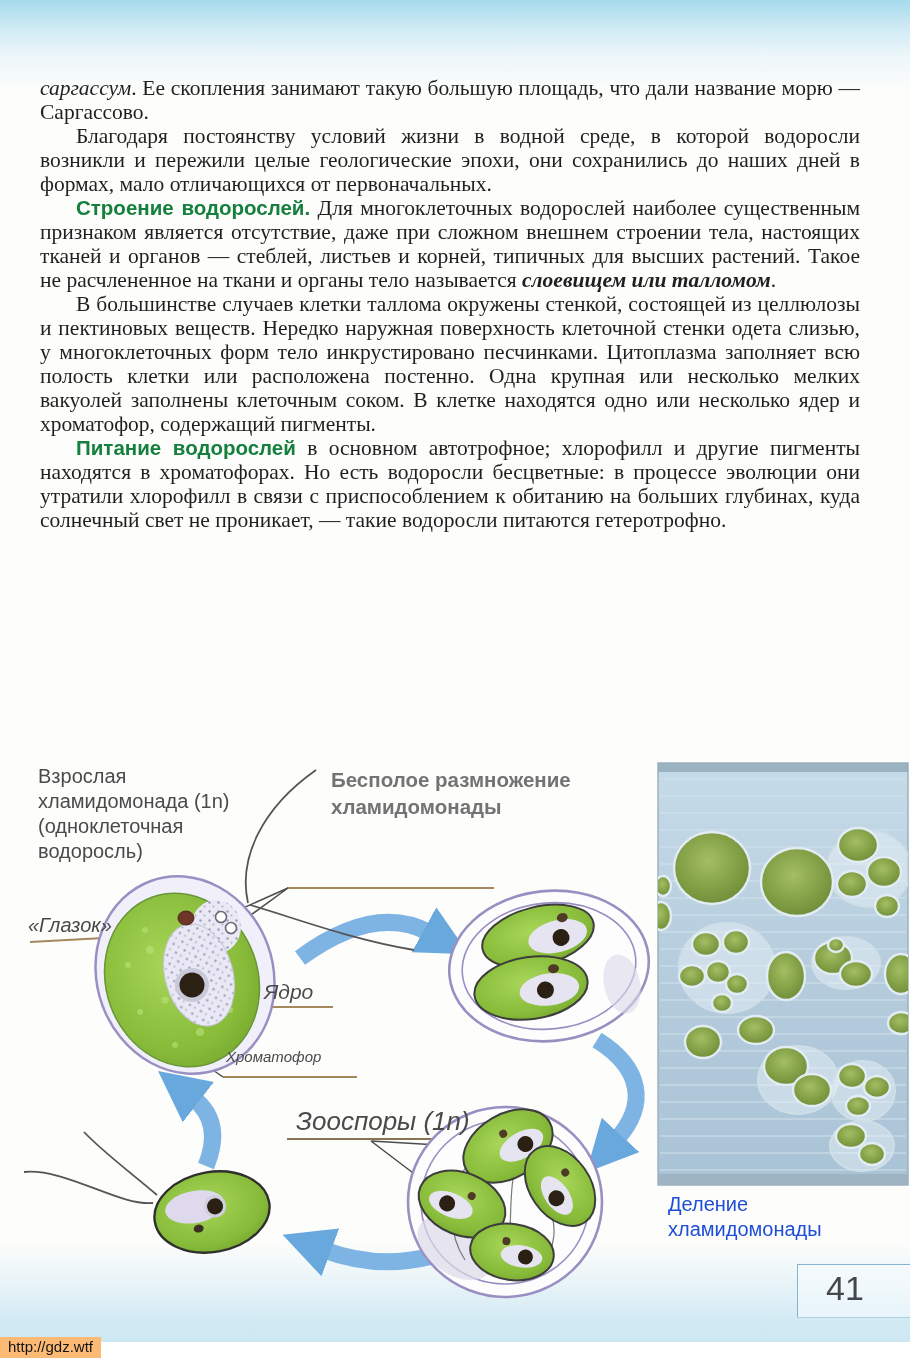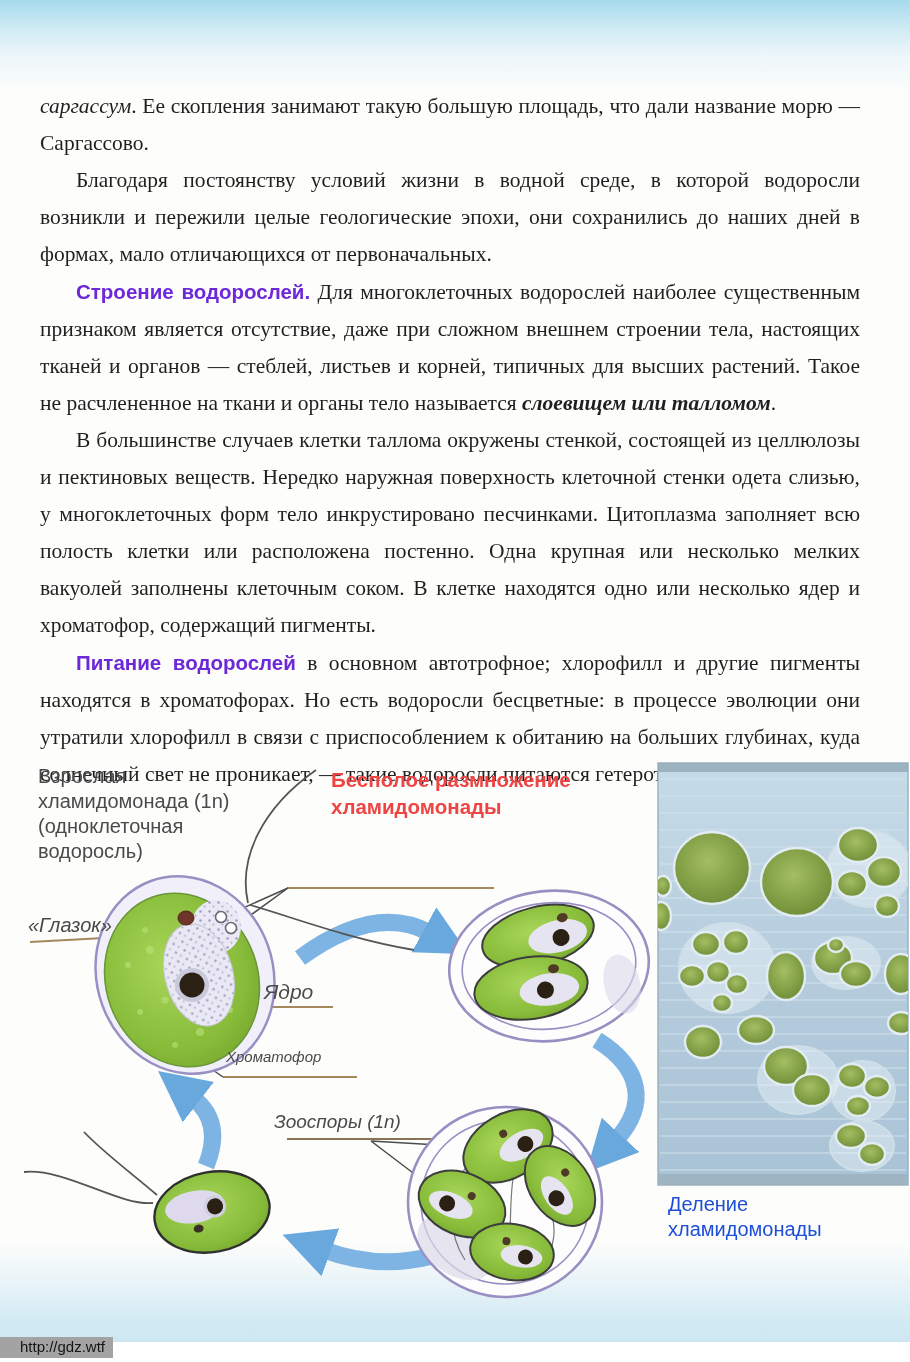--- a/index.html
+++ b/index.html
@@ -4,49 +4,49 @@
 <style>
   html,body{margin:0;padding:0;background:#888;}
   .page{position:relative;width:910px;height:1362px;background:#fdfdfb;overflow:hidden;
         font-family:"Liberation Serif",serif;}
   .band-top{position:absolute;left:0;top:0;width:910px;height:92px;
         background:linear-gradient(180deg,#a6daec 0%,#cfeaf4 30%,#eef7fa 62%,#fdfdfb 100%);}
   .band-bottom{position:absolute;left:0;top:1242px;width:910px;height:100px;
         background:linear-gradient(180deg,rgba(211,234,244,0) 0%,rgba(211,234,244,.55) 45%,#d2eaf4 80%,#cde7f2 100%);}
   .band-white-foot{position:absolute;left:0;top:1342px;width:910px;height:20px;background:#ffffff;}
 
-  .article{position:absolute;left:40px;top:88px;width:820px;color:#1f1f1f;
-        font-size:21.5px;line-height:37px;text-align:justify;}
+  .article{position:absolute;left:40px;top:76px;width:820px;color:#1f1f1f;
+        font-size:21.5px;line-height:24px;text-align:justify;}
   .article p{margin:0;}
   .article p.ind{text-indent:36px;}
   .s-n{}
   .s-i{font-style:italic;}
-  .s-b{font-family:"Liberation Sans",sans-serif;font-weight:700;font-size:20.5px;color:#6d28d9;}
+  .s-b{font-family:"Liberation Sans",sans-serif;font-weight:700;font-size:20.5px;color:#15803d;}
   .s-bi{font-weight:700;font-style:italic;}
 
   .fig-svg{position:absolute;left:0;top:760px;}
 
   .lbl{position:absolute;font-family:"Liberation Sans",sans-serif;color:#4a4a4a;
        font-size:20px;line-height:25px;white-space:pre-line;}
   .lbl-adult{left:38px;top:764px;}
-  .lbl-title{left:331px;top:766px;font-weight:700;color:#ef4444;font-size:20.5px;line-height:27px;}
+  .lbl-title{left:331px;top:766px;font-weight:700;color:#737373;font-size:20.5px;line-height:27px;}
   .lbl-vac{left:291px;top:836px;font-style:italic;}
   .lbl-eye{left:28px;top:913px;font-style:italic;}
   .lbl-nuc{left:264px;top:979px;font-style:italic;font-size:21px;}
   .lbl-chr{left:226px;top:1044px;font-style:italic;font-size:15px;}
-  .lbl-zoo{left:274px;top:1109px;font-style:italic;font-size:19px;}
+  .lbl-zoo{left:296px;top:1109px;font-style:italic;font-size:26px;}
   .lbl-caption{left:668px;top:1192px;color:#1d4ed8;}
 
   .pageno-box{position:absolute;left:797px;top:1264px;width:112px;height:52px;
        border-top:1.5px solid #85b5d1;border-left:1.5px solid #85b5d1;border-bottom:1px solid #aed0e0;
        background:rgba(250,253,255,.5);}
   .pageno{position:absolute;left:28px;top:4px;font-family:"Liberation Sans",sans-serif;
        font-size:34px;color:#45454d;}
-  .watermark{position:absolute;left:0;top:1337px;background:#a3a3a3;color:#141414;
-       font-family:"Liberation Sans",sans-serif;font-size:15px;padding:1px 8px 3px 20px;}
+  .watermark{position:absolute;left:0;top:1337px;background:#fdba74;color:#141414;
+       font-family:"Liberation Sans",sans-serif;font-size:15px;padding:1px 8px 3px 8px;}
 </style>
 </head>
 <body>
 
 <div class="page">
   <div class="band-top"></div>
   <div class="band-bottom"></div>
   <div class="band-white-foot"></div>
 
   <div class="article" id="article">
@@ -267,14 +267,17 @@
 водоросль)</div>
   <div class="lbl lbl-title">Бесполое размножение
 хламидомонады</div>
   <div class="lbl lbl-eye">«Глазок»</div>
   <div class="lbl lbl-nuc">Ядро</div>
   <div class="lbl lbl-chr">Хроматофор</div>
   <div class="lbl lbl-zoo">Зооспоры (1n)</div>
   <div class="lbl lbl-caption">Деление
 хламидомонады</div>
 
+  <div class="pageno-box">
+    <span class="pageno">41</span>
+  </div>
   <div class="watermark">http://gdz.wtf</div>
 </div>
 
 </body></html>

